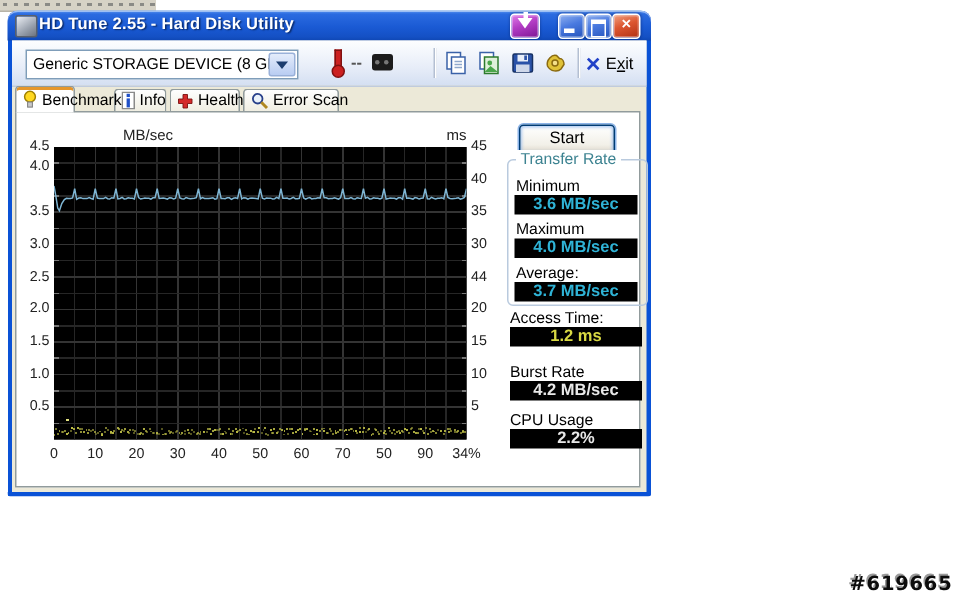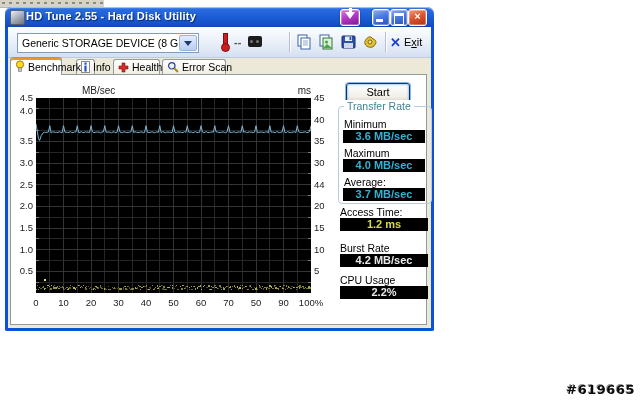--- a/index.html
+++ b/index.html
@@ -58,22 +58,22 @@
   #exit-btn u{text-decoration:underline;}
 
   
   #tabbar{left:0;top:50px;width:423px;height:17px;}
   .tab{position:absolute;top:2px;height:15px;background:linear-gradient(180deg,#fefefe,#f0eee2);
     border:1px solid #919b9c;border-bottom:none;border-radius:3px 3px 0 0;
     font-size:10.5px;color:#000;display:flex;align-items:center;padding:0 4px;box-sizing:border-box;white-space:nowrap;}
   .tab.sel{top:0;height:18px;background:#fff;z-index:5;
     box-shadow:inset 0 2px 0 #e5962c;}
   .tab .ic{margin-right:3px;display:inline-flex;}
-  #tab-benchmark{left:2px;width:52px;}
-  #tab-info{left:68px;width:19px;}
+  #tab-benchmark{left:2px;width:40px;}
+  #tab-info{left:68px;width:35px;}
   #tab-health{left:105px;width:47px;}
   #tab-errorscan{left:154px;width:64px;}
 
   
   #content{left:2px;top:67px;width:417px;height:251px;background:#fff;border:1px solid #919b9c;box-sizing:border-box;}
 
   
   #plot{left:25px;top:23px;width:275px;height:195px;background:#000;}
   .axis-unit{font-size:10px;color:#222;}
   #yl-unit{left:27px;top:10px;margin-left:44px;}
@@ -547,21 +547,21 @@
         <span class="tickX" style="left: 9px; top: 222px;">0</span>
         <span class="tickX" style="left: 36.5px; top: 222px;">10</span>
         <span class="tickX" style="left: 64px; top: 222px;">20</span>
         <span class="tickX" style="left: 91.5px; top: 222px;">30</span>
         <span class="tickX" style="left: 119px; top: 222px;">40</span>
         <span class="tickX" style="left: 146.5px; top: 222px;">50</span>
         <span class="tickX" style="left: 174px; top: 222px;">60</span>
         <span class="tickX" style="left: 201.5px; top: 222px;">70</span>
         <span class="tickX" style="left: 229px; top: 222px;">50</span>
         <span class="tickX" style="left: 256.5px; top: 222px;">90</span>
-        <span class="tickX" style="left: 284px; top: 222px;">100%</span>
+        <span class="tickX" style="left: 284px; top: 222px;">34%</span>
       </div>
 
     <div id="start-btn" class="abs">Start</div>
 
     <div id="tr-group" class="abs">
       <span class="cap">Transfer Rate</span>
       <span class="rlabel gb-l" style="top:11px">Minimum</span>
       <span class="vbox gb-b" style="top: 23px; color: rgb(47, 179, 214);">3.6 MB/sec</span>
       <span class="rlabel gb-l" style="top:40px">Maximum</span>
       <span class="vbox gb-b" style="top: 52px; color: rgb(47, 179, 214);">4.0 MB/sec</span>

